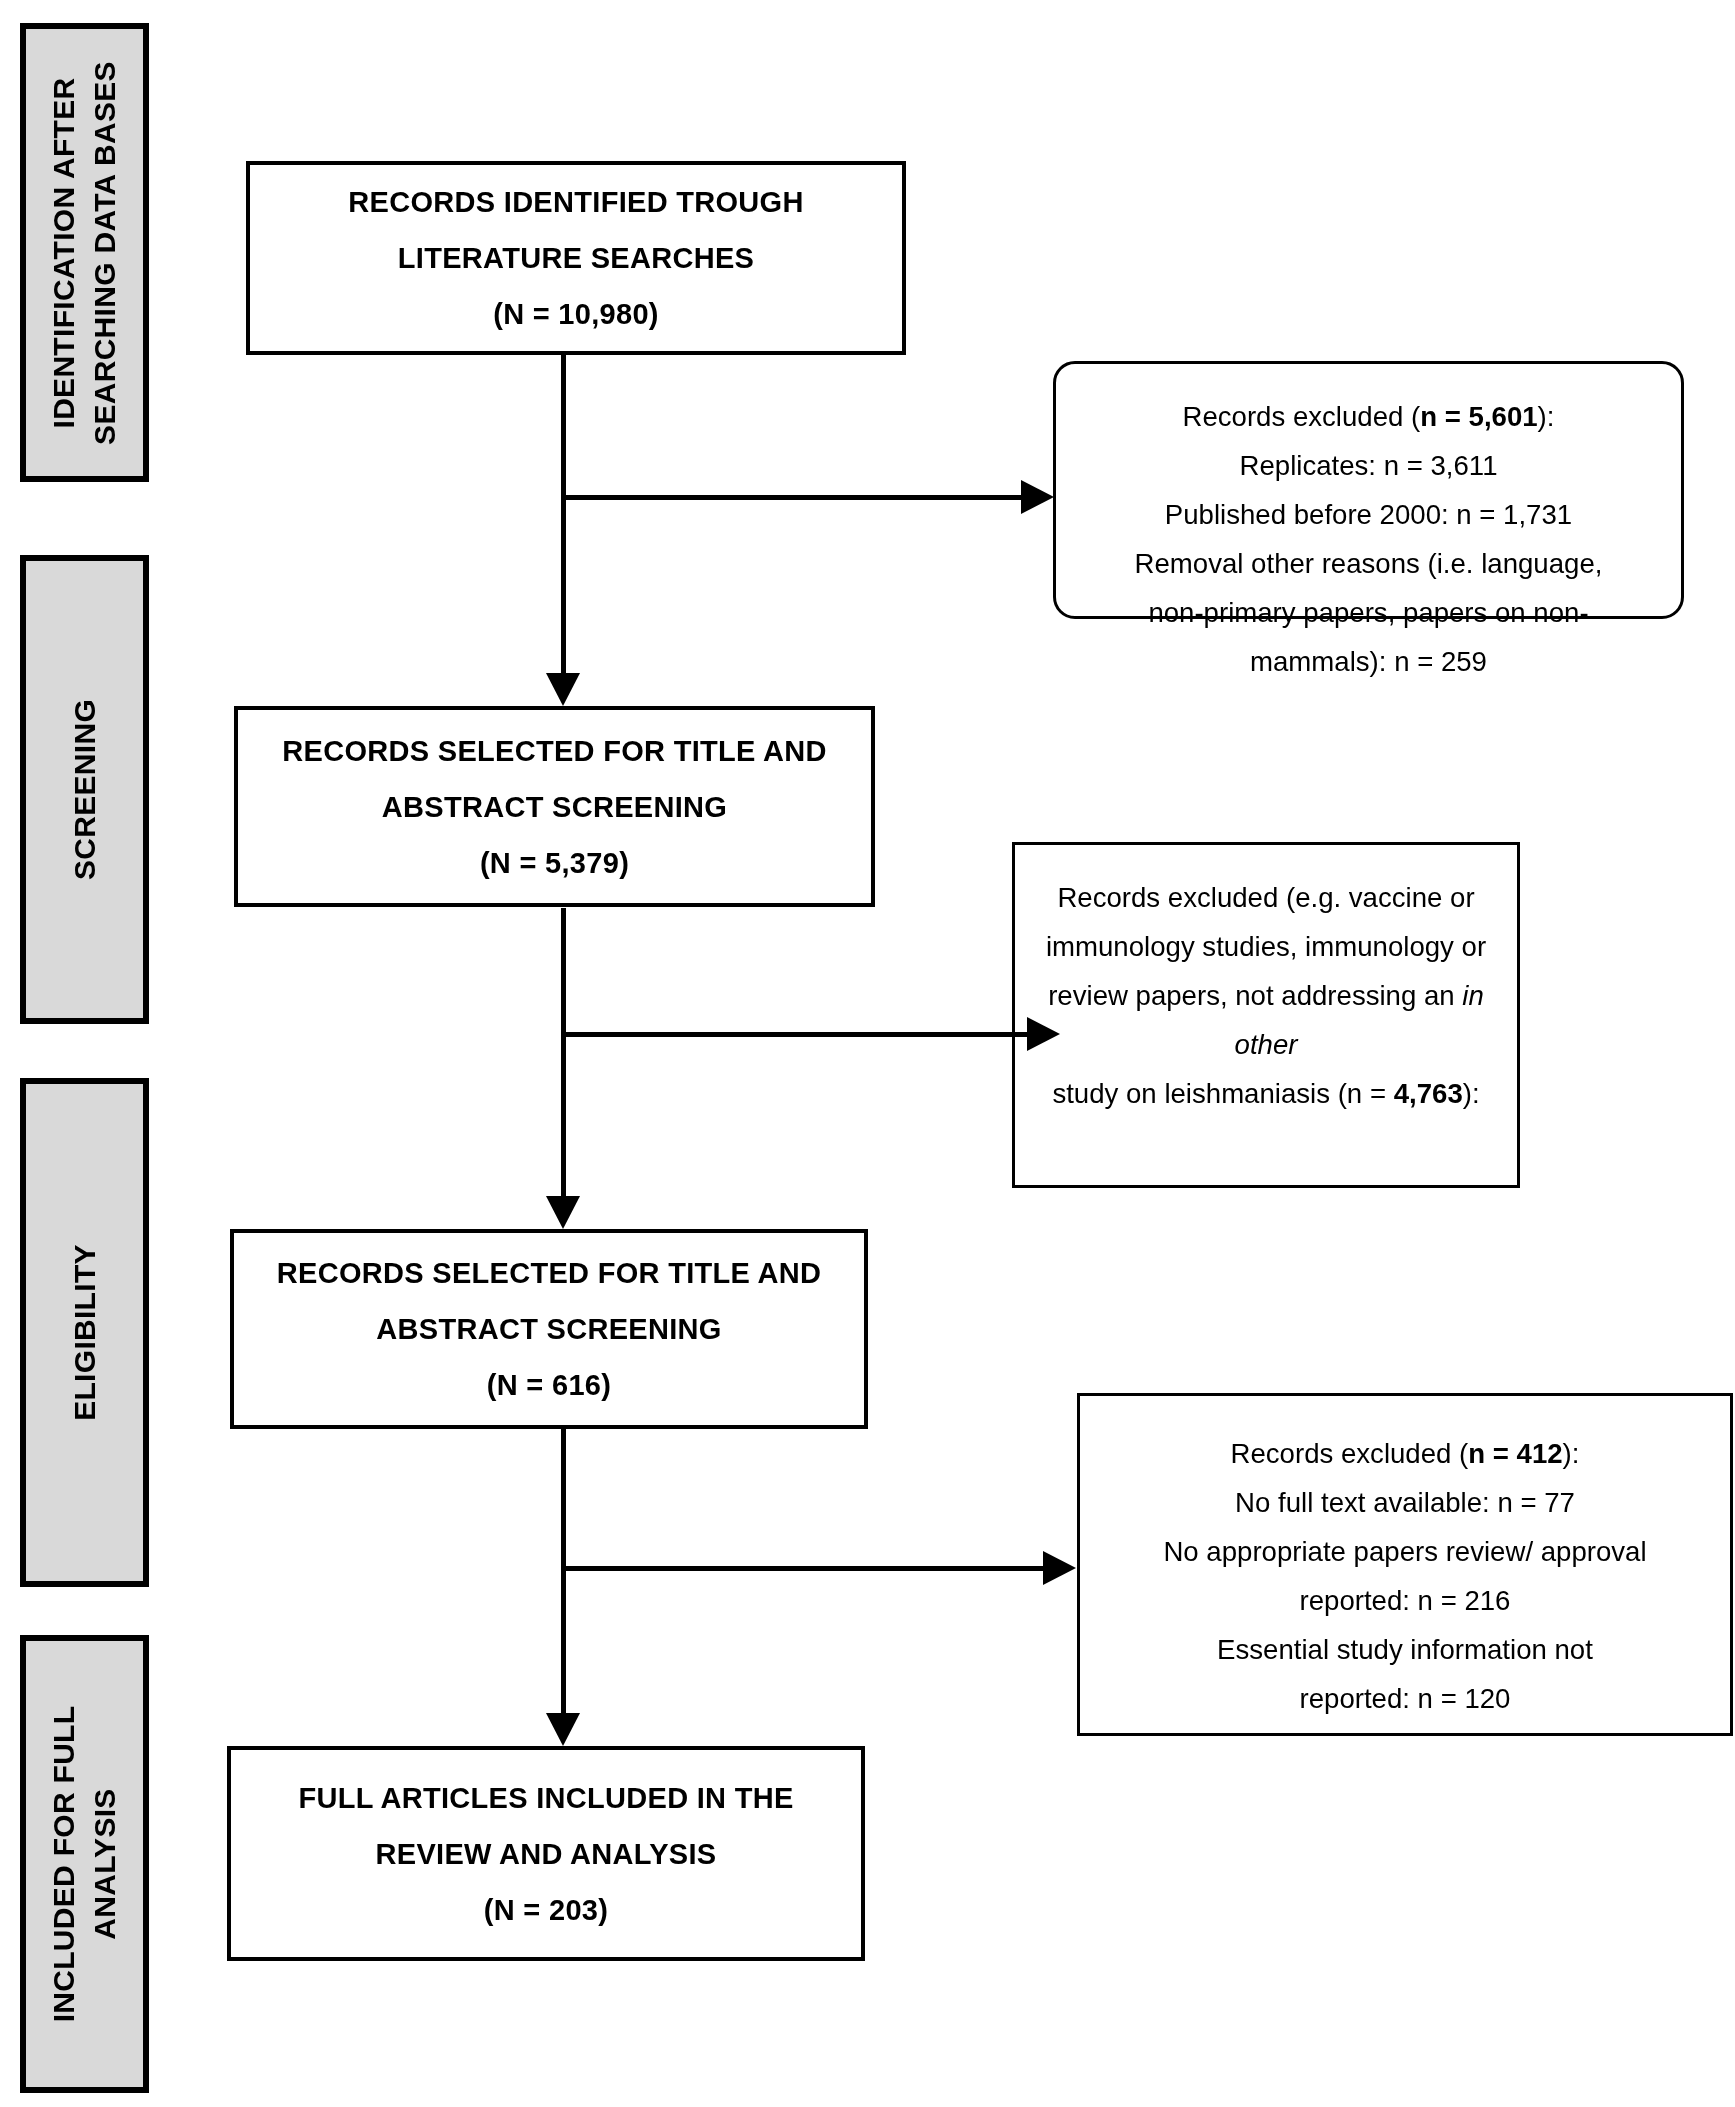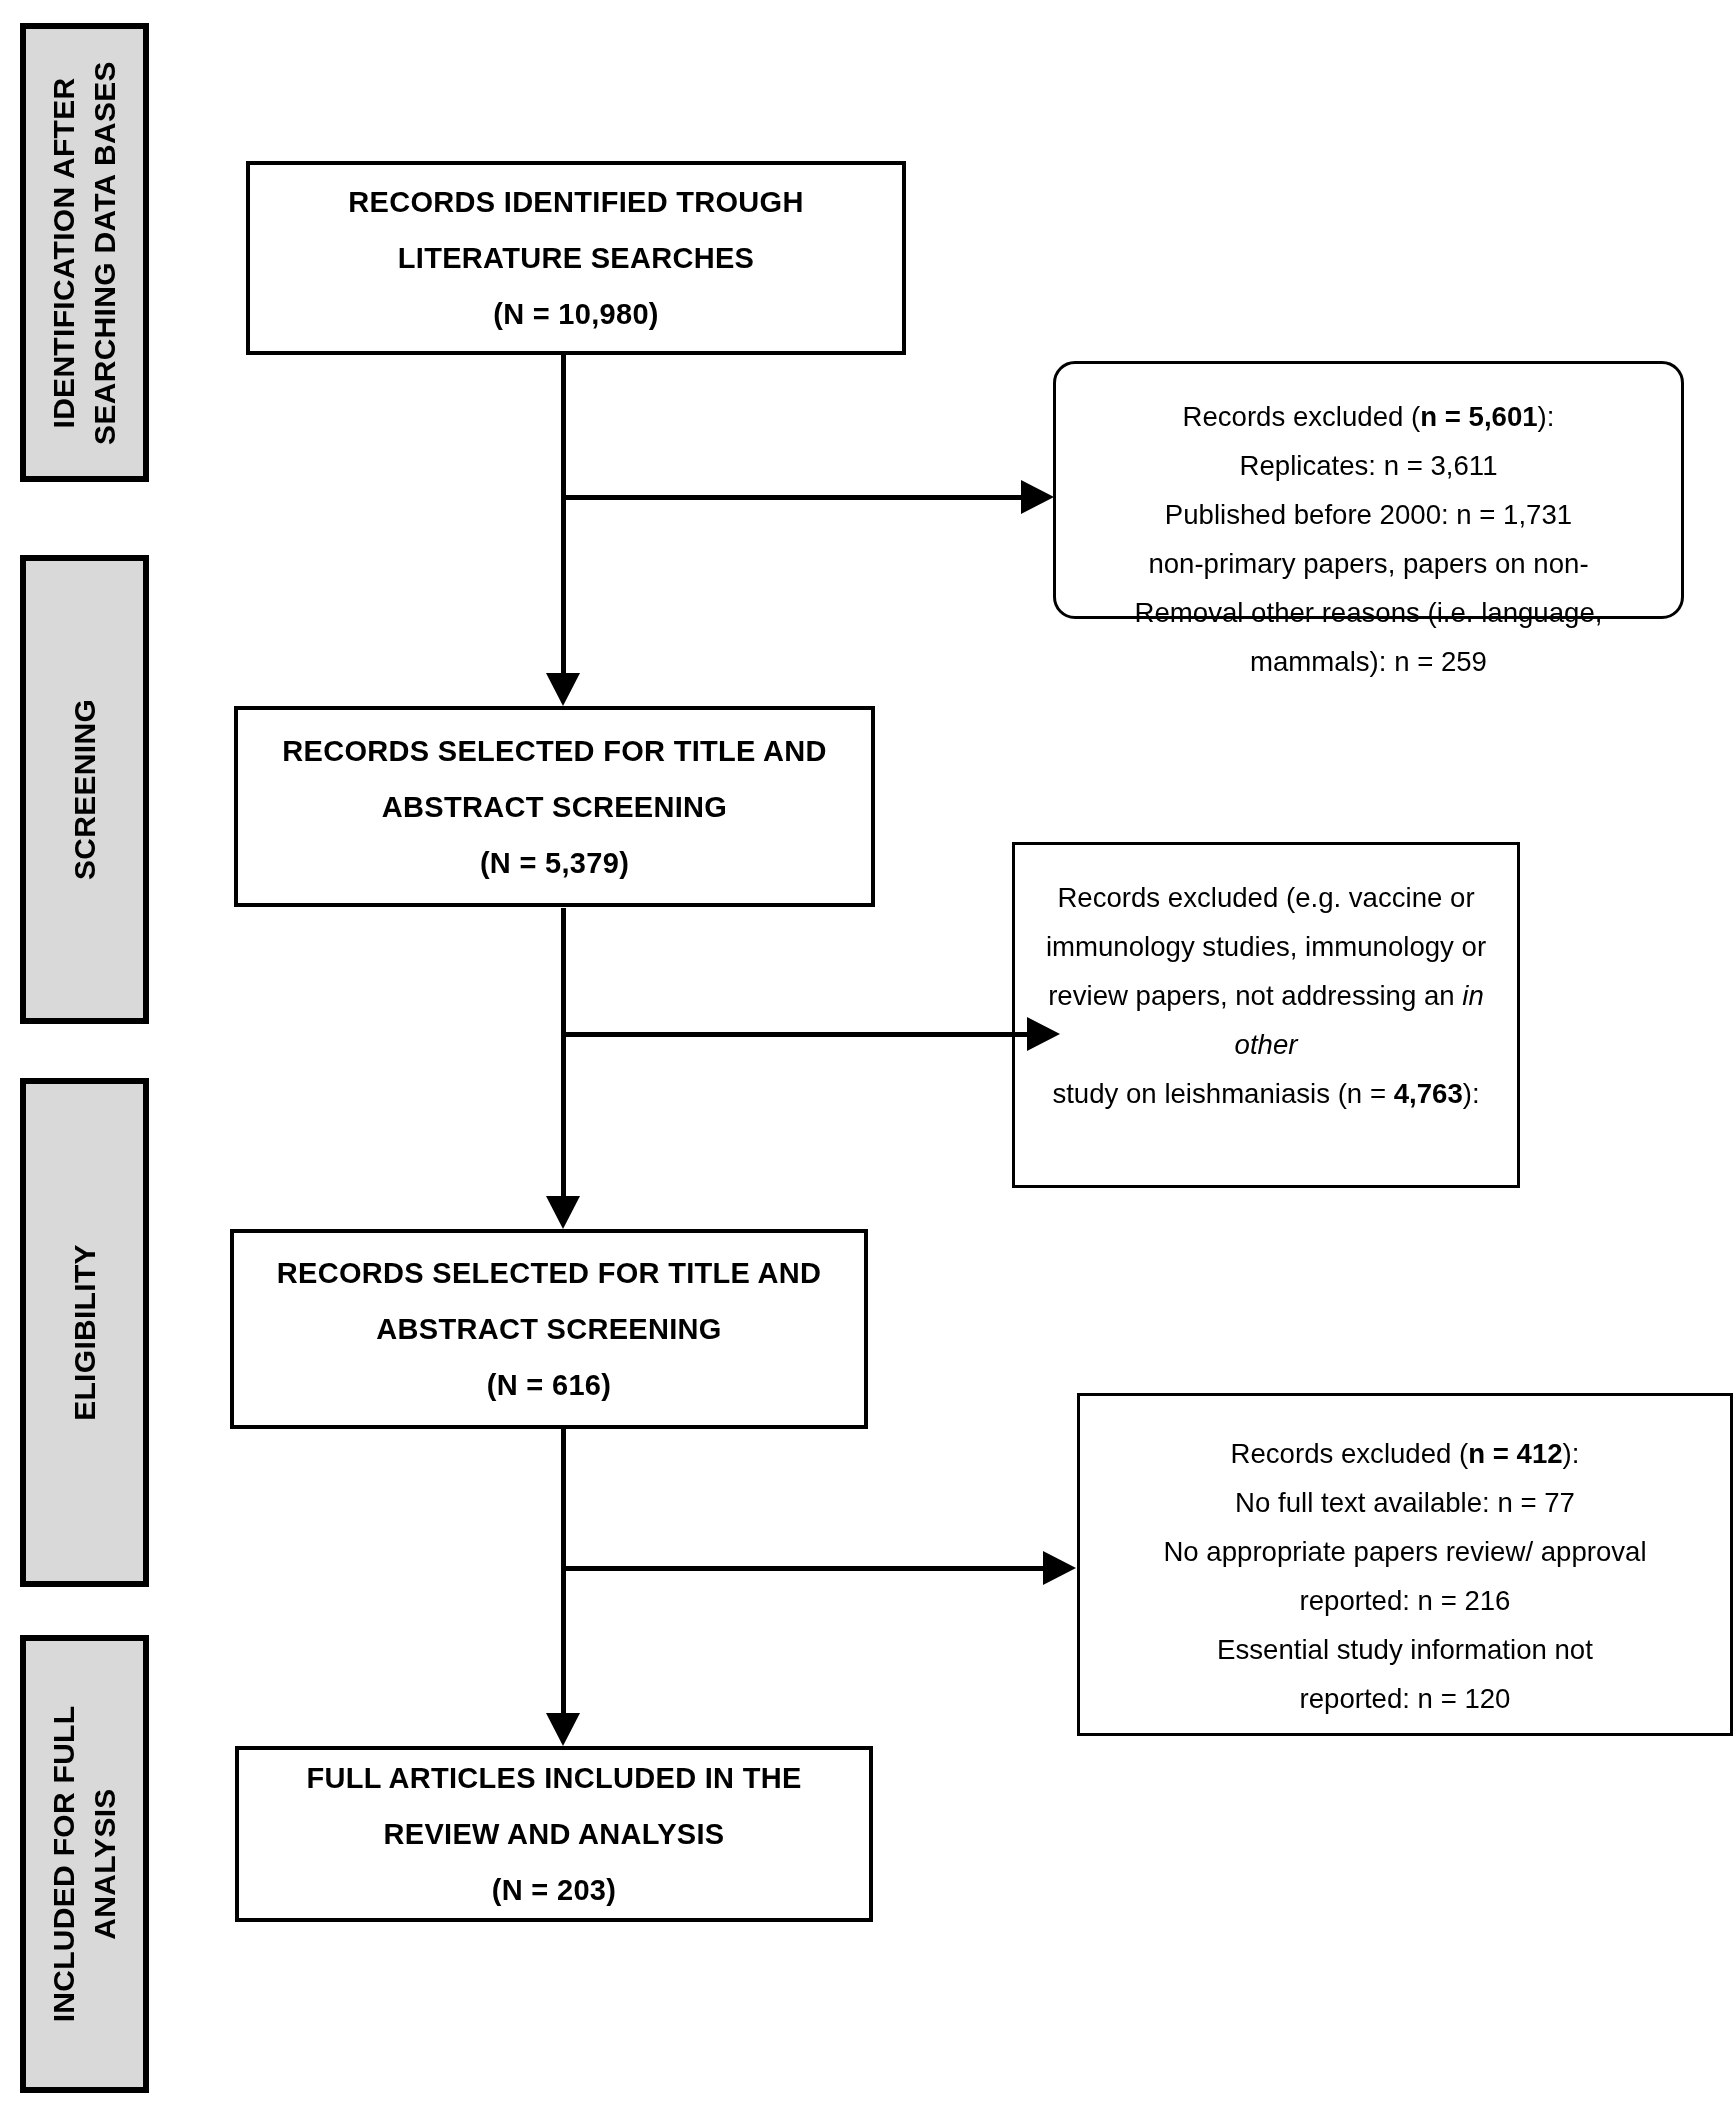--- a/index.html
+++ b/index.html
@@ -94,32 +94,32 @@
     <div>ABSTRACT SCREENING</div>
     <div>(N = 5,379)</div>
   </div>
 
   <div class="flow-box" style="left:230px;top:1229px;width:638px;height:200px;">
     <div>RECORDS SELECTED FOR TITLE AND</div>
     <div>ABSTRACT SCREENING</div>
     <div>(N = 616)</div>
   </div>
 
-  <div class="flow-box" style="left:227px;top:1746px;width:638px;height:176px;margin-left:8px;">
+  <div class="flow-box" style="left:227px;top:1746px;width:638px;height:215px;">
     <div>FULL ARTICLES INCLUDED IN THE</div>
     <div>REVIEW AND ANALYSIS</div>
     <div>(N = 203)</div>
   </div>
 
   <div class="excl-box" style="left:1053px;top:361px;width:631px;height:258px;border-radius:22px;">
     <div><span>Records excluded (</span><span class="b">n = 5,601</span><span>):</span></div>
     <div><span>Replicates: n = 3,611</span></div>
     <div><span>Published before 2000: n = 1,731</span></div>
+    <div><span>Removal other reasons (i.e. language,</span></div>
     <div><span>non-primary papers, papers on non-</span></div>
-    <div><span>Removal other reasons (i.e. language,</span></div>
     <div><span>mammals): n = 259</span></div>
   </div>
 
   <div class="excl-box" style="left:1012px;top:842px;width:508px;height:346px;">
     <div><span>Records excluded (e.g. vaccine or</span></div>
     <div><span>immunology studies, immunology or</span></div>
     <div><span>review papers, not addressing an </span><span class="i">in other</span></div>
     <div><span>study on leishmaniasis  (n = </span><span class="b">4,763</span><span>):</span></div>
   </div>
 

